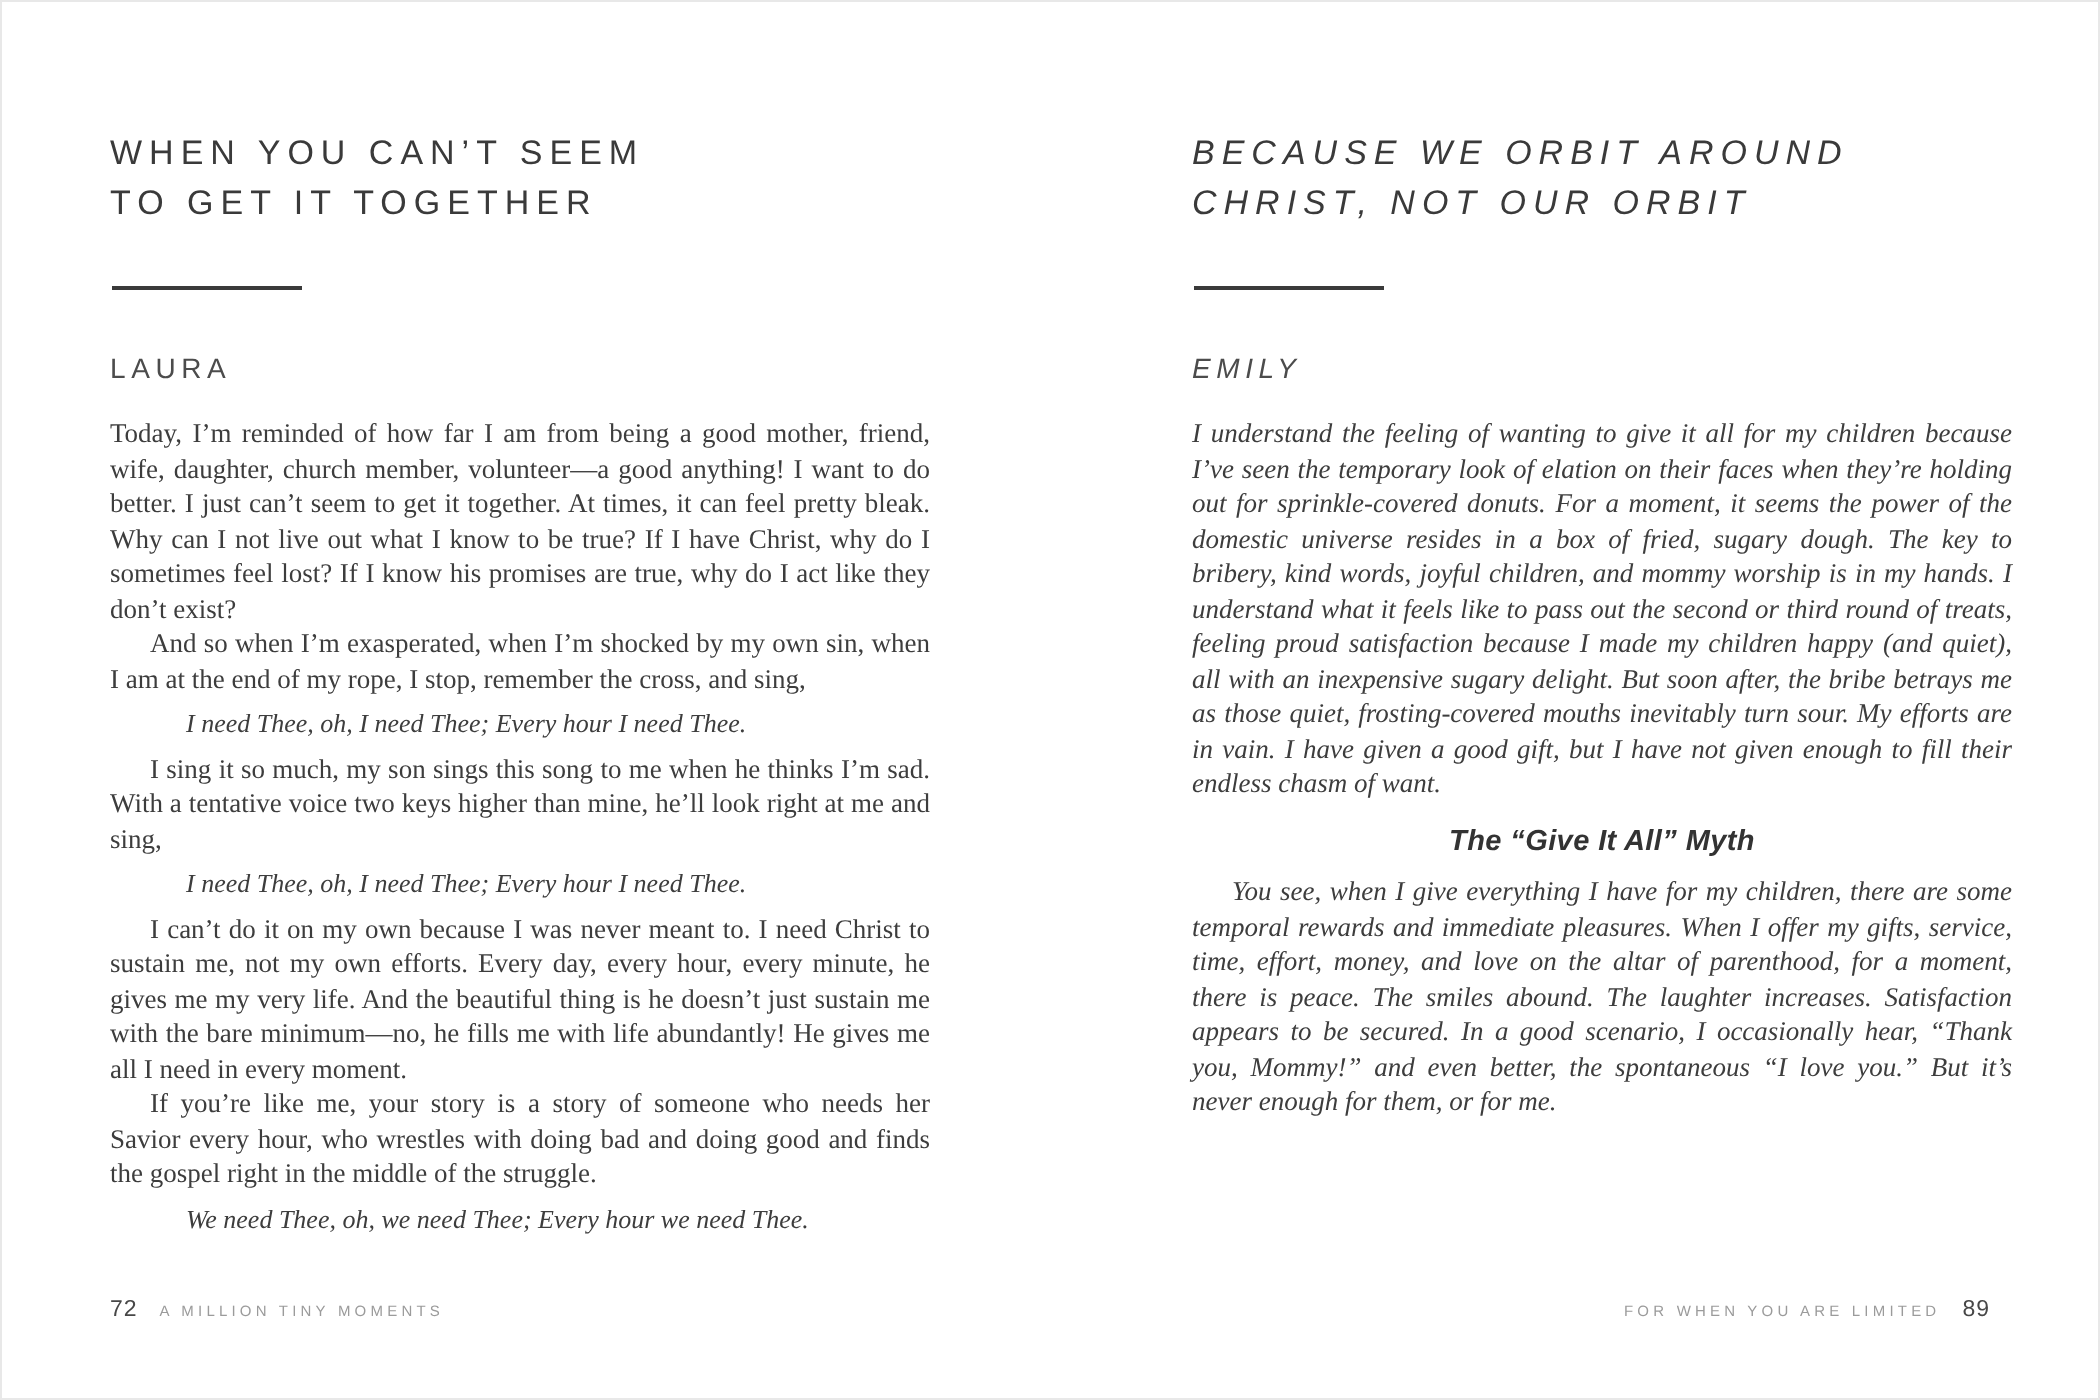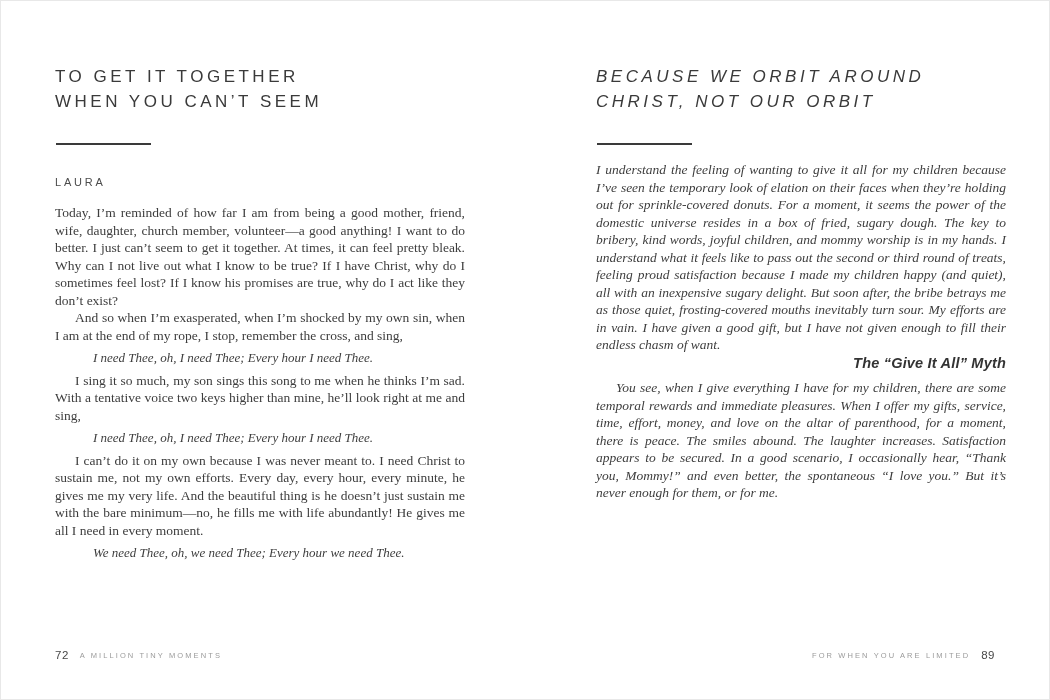--- a/index.html
+++ b/index.html
@@ -34,21 +34,21 @@
   }
   .title-rule {
     width: 95px;
     border: none;
     border-top: 2px solid #3a3a3a;
     margin: 29px 0 0 1px;
   }
   .author {
     margin-top: 31px;
     font-family: "Liberation Sans", sans-serif;
-    font-size: 11px;
+    font-size: 14px;
     letter-spacing: 2.8px;
     color: #4c4c4c;
   }
   .body-text {
     margin-top: 16px;
     font-family: "Liberation Serif", serif;
     font-size: 13.5px;
     line-height: 17.5px;
     color: #3d3d3d;
     text-align: justify;
@@ -59,22 +59,22 @@
     margin: 5px 0 5px 38px;
     font-style: italic;
     font-size: 13px;
     text-align: left;
   }
   .subheading {
     font-family: "Liberation Sans", sans-serif;
     font-weight: bold;
     font-size: 14.5px;
     color: #333333;
-    margin: 1px 0 7px 0;
-    text-align: right;
+    margin: 12px 0 7px 0;
+    text-align: center;
     letter-spacing: 0.2px;
   }
 
   .footer {
     position: absolute;
     top: 649px;
     display: flex;
     align-items: center;
     gap: 11px;
     font-family: "Liberation Sans", sans-serif;
@@ -92,42 +92,44 @@
     color: #9b9b9b;
   }
 </style>
 </head>
 <body>
 
 <div class="spread-edge"></div>
 
 <section class="page left-page">
   <div class="chapter-title">
+    <div>WHEN YOU CAN’T SEEM</div>
     <div>TO GET IT TOGETHER</div>
-    <div>WHEN YOU CAN’T SEEM</div>
   </div>
   <hr class="title-rule">
   <div class="author">LAURA</div>
   <div class="body-text">
     <p class="para">Today, I’m reminded of how far I am from being a good mother, friend, wife, daughter, church member, volunteer—a good anything! I want to do better. I just can’t seem to get it together. At times, it can feel pretty bleak. Why can I not live out what I know to be true? If I have Christ, why do I sometimes feel lost? If I know his promises are true, why do I act like they don’t exist?</p>
     <p class="para indent">And so when I’m exasperated, when I’m shocked by my own sin, when I am at the end of my rope, I stop, remember the cross, and sing,</p>
     <p class="hymn">I need Thee, oh, I need Thee; Every hour I need Thee.</p>
     <p class="para indent">I sing it so much, my son sings this song to me when he thinks I’m sad. With a tentative voice two keys higher than mine, he’ll look right at me and sing,</p>
     <p class="hymn">I need Thee, oh, I need Thee; Every hour I need Thee.</p>
     <p class="para indent">I can’t do it on my own because I was never meant to. I need Christ to sustain me, not my own efforts. Every day, every hour, every minute, he gives me my very life. And the beautiful thing is he doesn’t just sustain me with the bare minimum—no, he fills me with life abundantly! He gives me all I need in every moment.</p>
+    <p class="para indent">If you’re like me, your story is a story of someone who needs her Savior every hour, who wrestles with doing bad and doing good and finds the gospel right in the middle of the struggle.</p>
     <p class="hymn">We need Thee, oh, we need Thee; Every hour we need Thee.</p>
   </div>
 </section>
 
 <section class="page right-page">
   <div class="chapter-title">
     <div>BECAUSE WE ORBIT AROUND</div>
     <div>CHRIST, NOT OUR ORBIT</div>
   </div>
   <hr class="title-rule">
+  <div class="author">EMILY</div>
   <div class="body-text">
     <p class="para">I understand the feeling of wanting to give it all for my children because I’ve seen the temporary look of elation on their faces when they’re holding out for sprinkle-covered donuts. For a moment, it seems the power of the domestic universe resides in a box of fried, sugary dough. The key to bribery, kind words, joyful children, and mommy worship is in my hands. I understand what it feels like to pass out the second or third round of treats, feeling proud satisfaction because I made my children happy (and quiet), all with an inexpensive sugary delight. But soon after, the bribe betrays me as those quiet, frosting-covered mouths inevitably turn sour. My efforts are in vain. I have given a good gift, but I have not given enough to fill their endless chasm of want.</p>
     <h3 class="subheading">The “Give It All” Myth</h3>
     <p class="para indent">You see, when I give everything I have for my children, there are some temporal rewards and immediate pleasures. When I offer my gifts, service, time, effort, money, and love on the altar of parenthood, for a moment, there is peace. The smiles abound. The laughter increases. Satisfaction appears to be secured. In a good scenario, I occasionally hear, “Thank you, Mommy!” and even better, the spontaneous “I love you.” But it’s never enough for them, or for me.</p>
   </div>
 </section>
 
 <div class="footer footer-left">
   <span class="page-num">72</span>
   <span class="running">A MILLION TINY MOMENTS</span>

